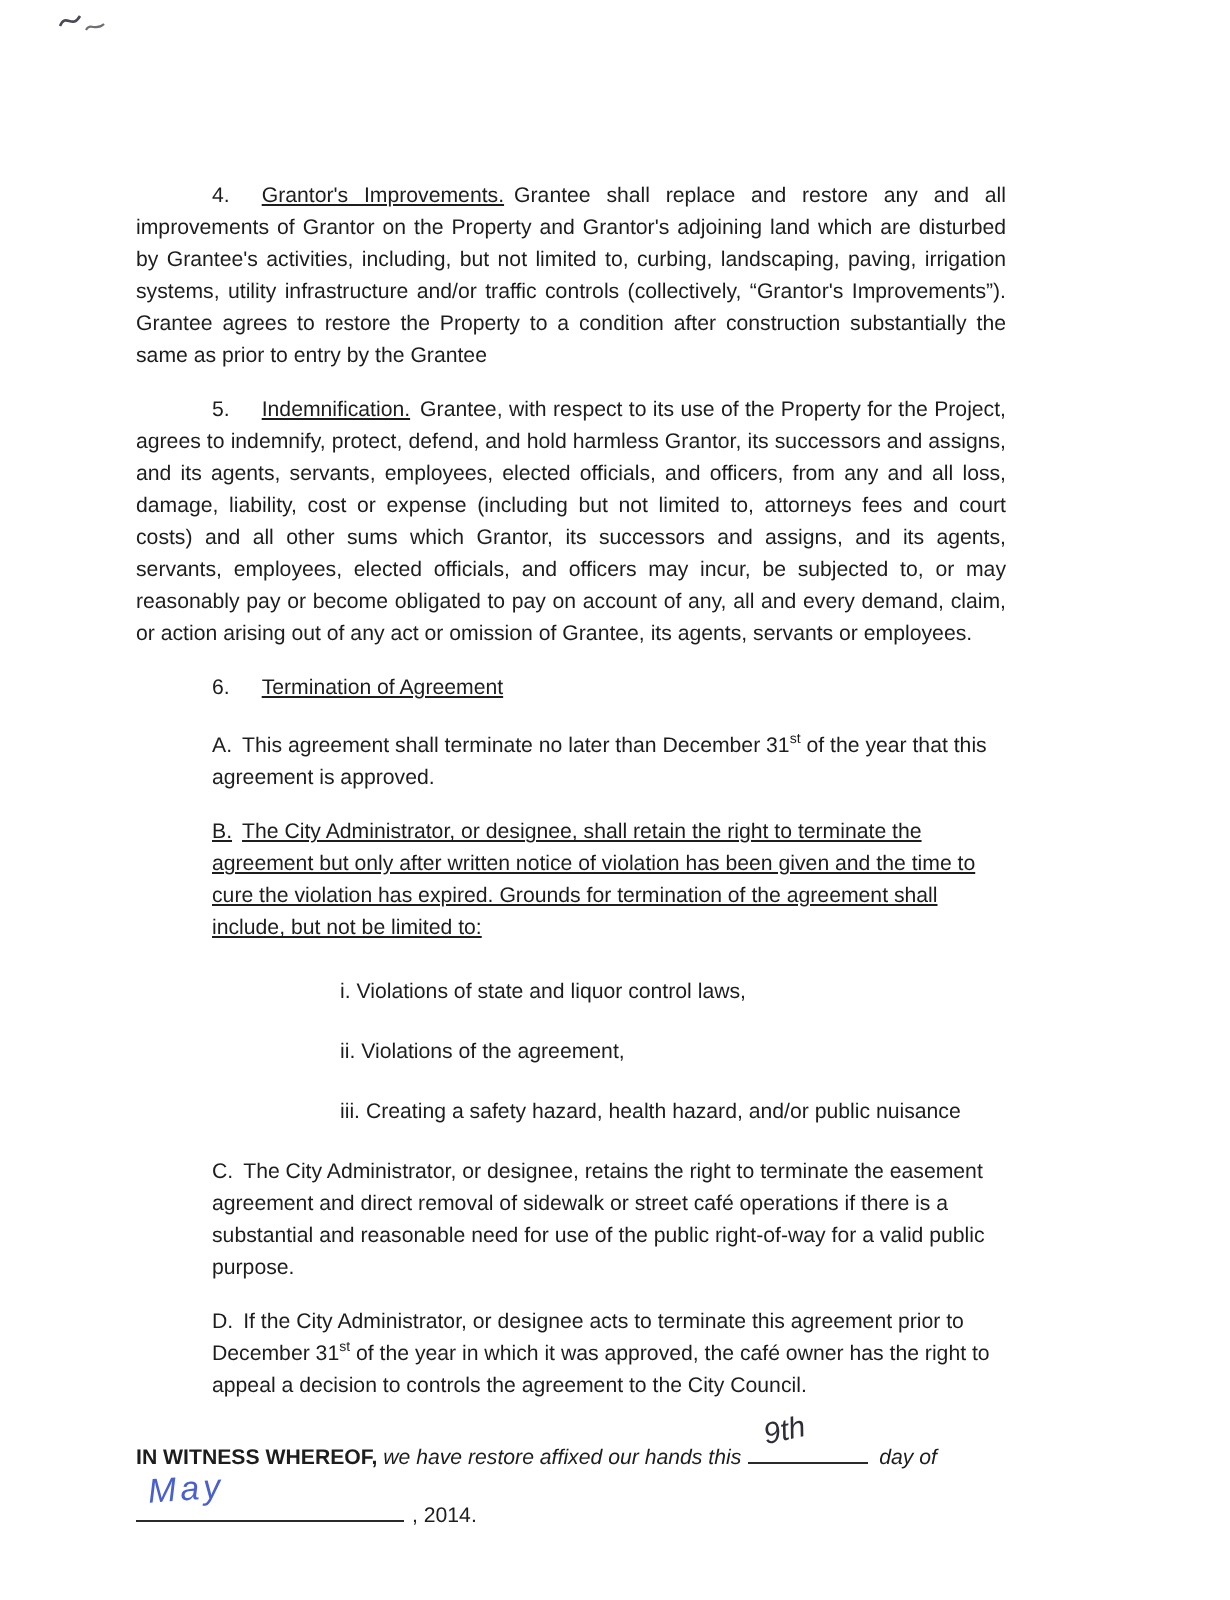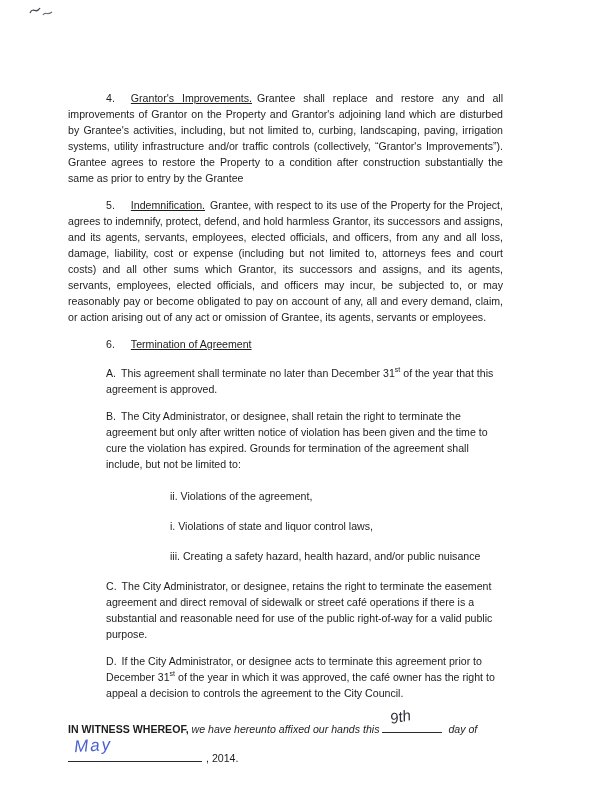--- a/index.html
+++ b/index.html
@@ -44,21 +44,21 @@
     margin-bottom: 11px;
     max-width: 452px;
   }
   .subitem {
     margin-left: 102px;
     font-size: 10.6px;
     line-height: 16px;
     margin-bottom: 14px;
   }
   .subitem .line2 { display: block; }
-  .mb-lg { margin-bottom: 16px; }
+  .mb-lg { margin-bottom: 16px; text-decoration: underline; }
   sup { font-size: 7px; vertical-align: super; line-height: 0; }
   .witness {
     margin-top: 16px;
     font-size: 10.6px;
     line-height: 24px;
   }
   .witness .it { font-style: italic; }
   .blank {
     display: inline-block;
     border-bottom: 1px solid #2a2a2a;
@@ -104,28 +104,28 @@
   <p class="para"><span>4.</span><span class="tab"></span><span class="u">Grantor's Improvements.</span><span class="body-txt">Grantee shall replace and restore any and all improvements of Grantor on the Property and Grantor's adjoining land which are disturbed by Grantee's activities, including, but not limited to, curbing, landscaping, paving, irrigation systems, utility infrastructure and/or traffic controls (collectively, “Grantor's Improvements”). Grantee agrees to restore the Property to a condition after construction substantially the same as prior to entry by the Grantee</span></p>
 
   <p class="para"><span>5.</span><span class="tab"></span><span class="u">Indemnification.</span><span class="body-txt">Grantee, with respect to its use of the Property for the Project, agrees to indemnify, protect, defend, and hold harmless Grantor, its successors and assigns, and its agents, servants, employees, elected officials, and officers, from any and all loss, damage, liability, cost or expense (including but not limited to, attorneys fees and court costs) and all other sums which Grantor, its successors and assigns, and its agents, servants, employees, elected officials, and officers may incur, be subjected to, or may reasonably pay or become obligated to pay on account of any, all and every demand, claim, or action arising out of any act or omission of Grantee, its agents, servants or employees.</span></p>
 
   <p class="sec-head-line"><span>6.</span><span class="tab"></span><span class="u">Termination of Agreement</span></p>
 
   <p class="clause"><span>A.</span><span class="tab-sm"></span><span>This agreement shall terminate no later than December 31</span><sup>st</sup><span> of the year that this agreement is approved.</span></p>
 
   <p class="clause mb-lg"><span>B.</span><span class="tab-sm"></span><span>The City Administrator, or designee, shall retain the right to terminate the agreement but only after written notice of violation has been given and the time to cure the violation has expired.  Grounds for termination of the agreement shall include, but not be limited to:</span></p>
 
+  <p class="subitem"><span>i.</span> <span>Violations of state and liquor control laws,</span></p>
+
   <p class="subitem"><span>ii.</span> <span>Violations of the agreement,</span></p>
-
-  <p class="subitem"><span>i.</span> <span>Violations of state and liquor control laws,</span></p>
 
   <p class="subitem"><span>iii.</span> <span>Creating a safety hazard, health hazard, and/or public nuisance</span></p>
 
 
   <p class="clause"><span>C.</span><span class="tab-sm"></span><span>The City Administrator, or designee, retains the right to terminate the easement agreement and direct removal of sidewalk or street café operations if there is a substantial and reasonable need for use of the public right-of-way for a valid public purpose.</span></p>
 
   <p class="clause"><span>D.</span><span class="tab-sm"></span><span>If the City Administrator, or designee acts to terminate this agreement prior to December 31</span><sup>st</sup><span> of the year in which it was approved, the café owner has the right to appeal a decision to controls the agreement to the City Council.</span></p>
 
-  <p class="witness"><strong>IN WITNESS WHEREOF,</strong><span class="it"> we have hereunto affixed our hands this</span><span class="blank blank-day"><span class="hand hand-day">9th</span></span><span class="it"> day of</span></p>
+  <p class="witness"><strong>IN WITNESS WHEREOF,</strong><span class="it"> we have restore affixed our hands this</span><span class="blank blank-day"><span class="hand hand-day">9th</span></span><span class="it"> day of</span></p>
 
   <p class="witness-line2"><span class="blank blank-month"><span class="hand hand-month">May</span></span><span>, 2014.</span></p>
 
 </div>
 
 </body></html>

